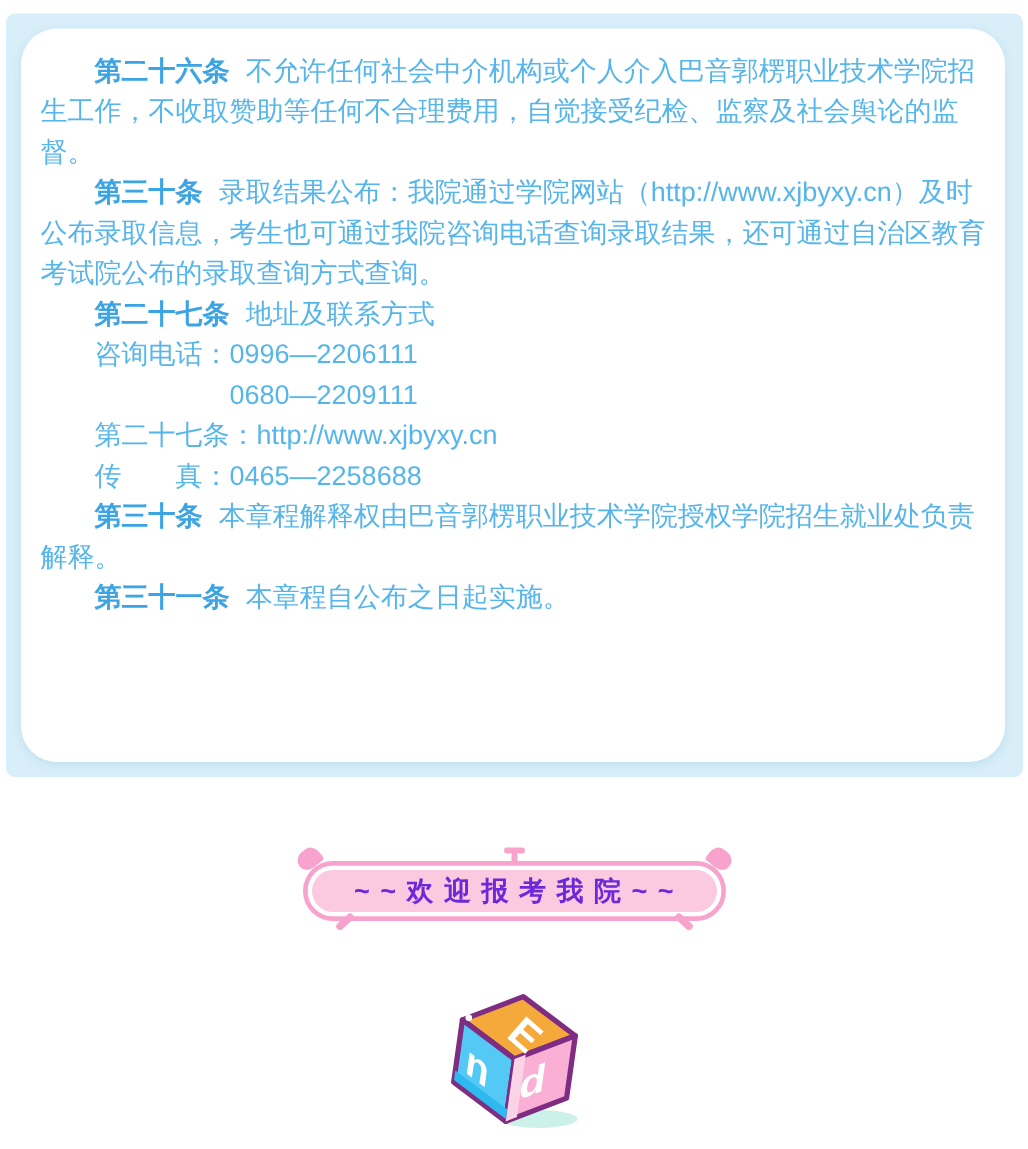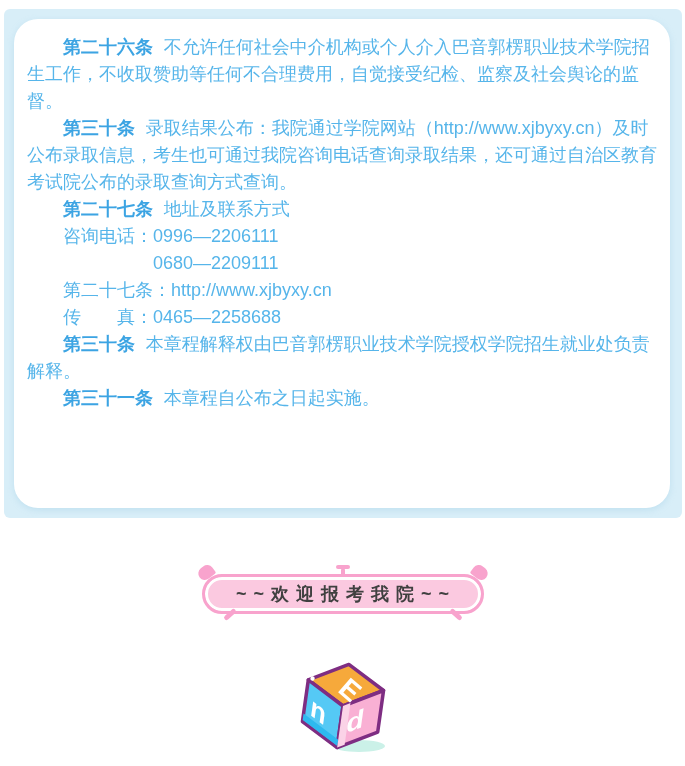--- a/index.html
+++ b/index.html
@@ -45,21 +45,21 @@
     position:absolute;left:50%;top:3px;width:4px;height:9px;margin-left:-2px;
     background:#f8a3cd;border-radius:2px;
   }
   .pill{
     position:absolute;left:5px;right:5px;top:9px;height:40px;box-sizing:border-box;
     border:3px solid #f8a3cd;border-radius:21px;background:#fbc9e0;
     box-shadow:inset 0 0 0 3px #ffffff;
     display:flex;align-items:center;justify-content:center;
   }
   .pill-text{
-    color:#404040;font-weight:bold;font-size:18px;
+    color:#6d28d9;font-weight:bold;font-size:18px;
     letter-spacing:7px;margin-right:-7px;white-space:nowrap;
   }
   .leg{
     position:absolute;top:47px;width:14px;height:5px;
     background:#f8a3cd;border-radius:3px;
   }
   .leg-l{left:26px;transform:rotate(-42deg);}
   .leg-r{right:26px;transform:rotate(42deg);}
 
   

